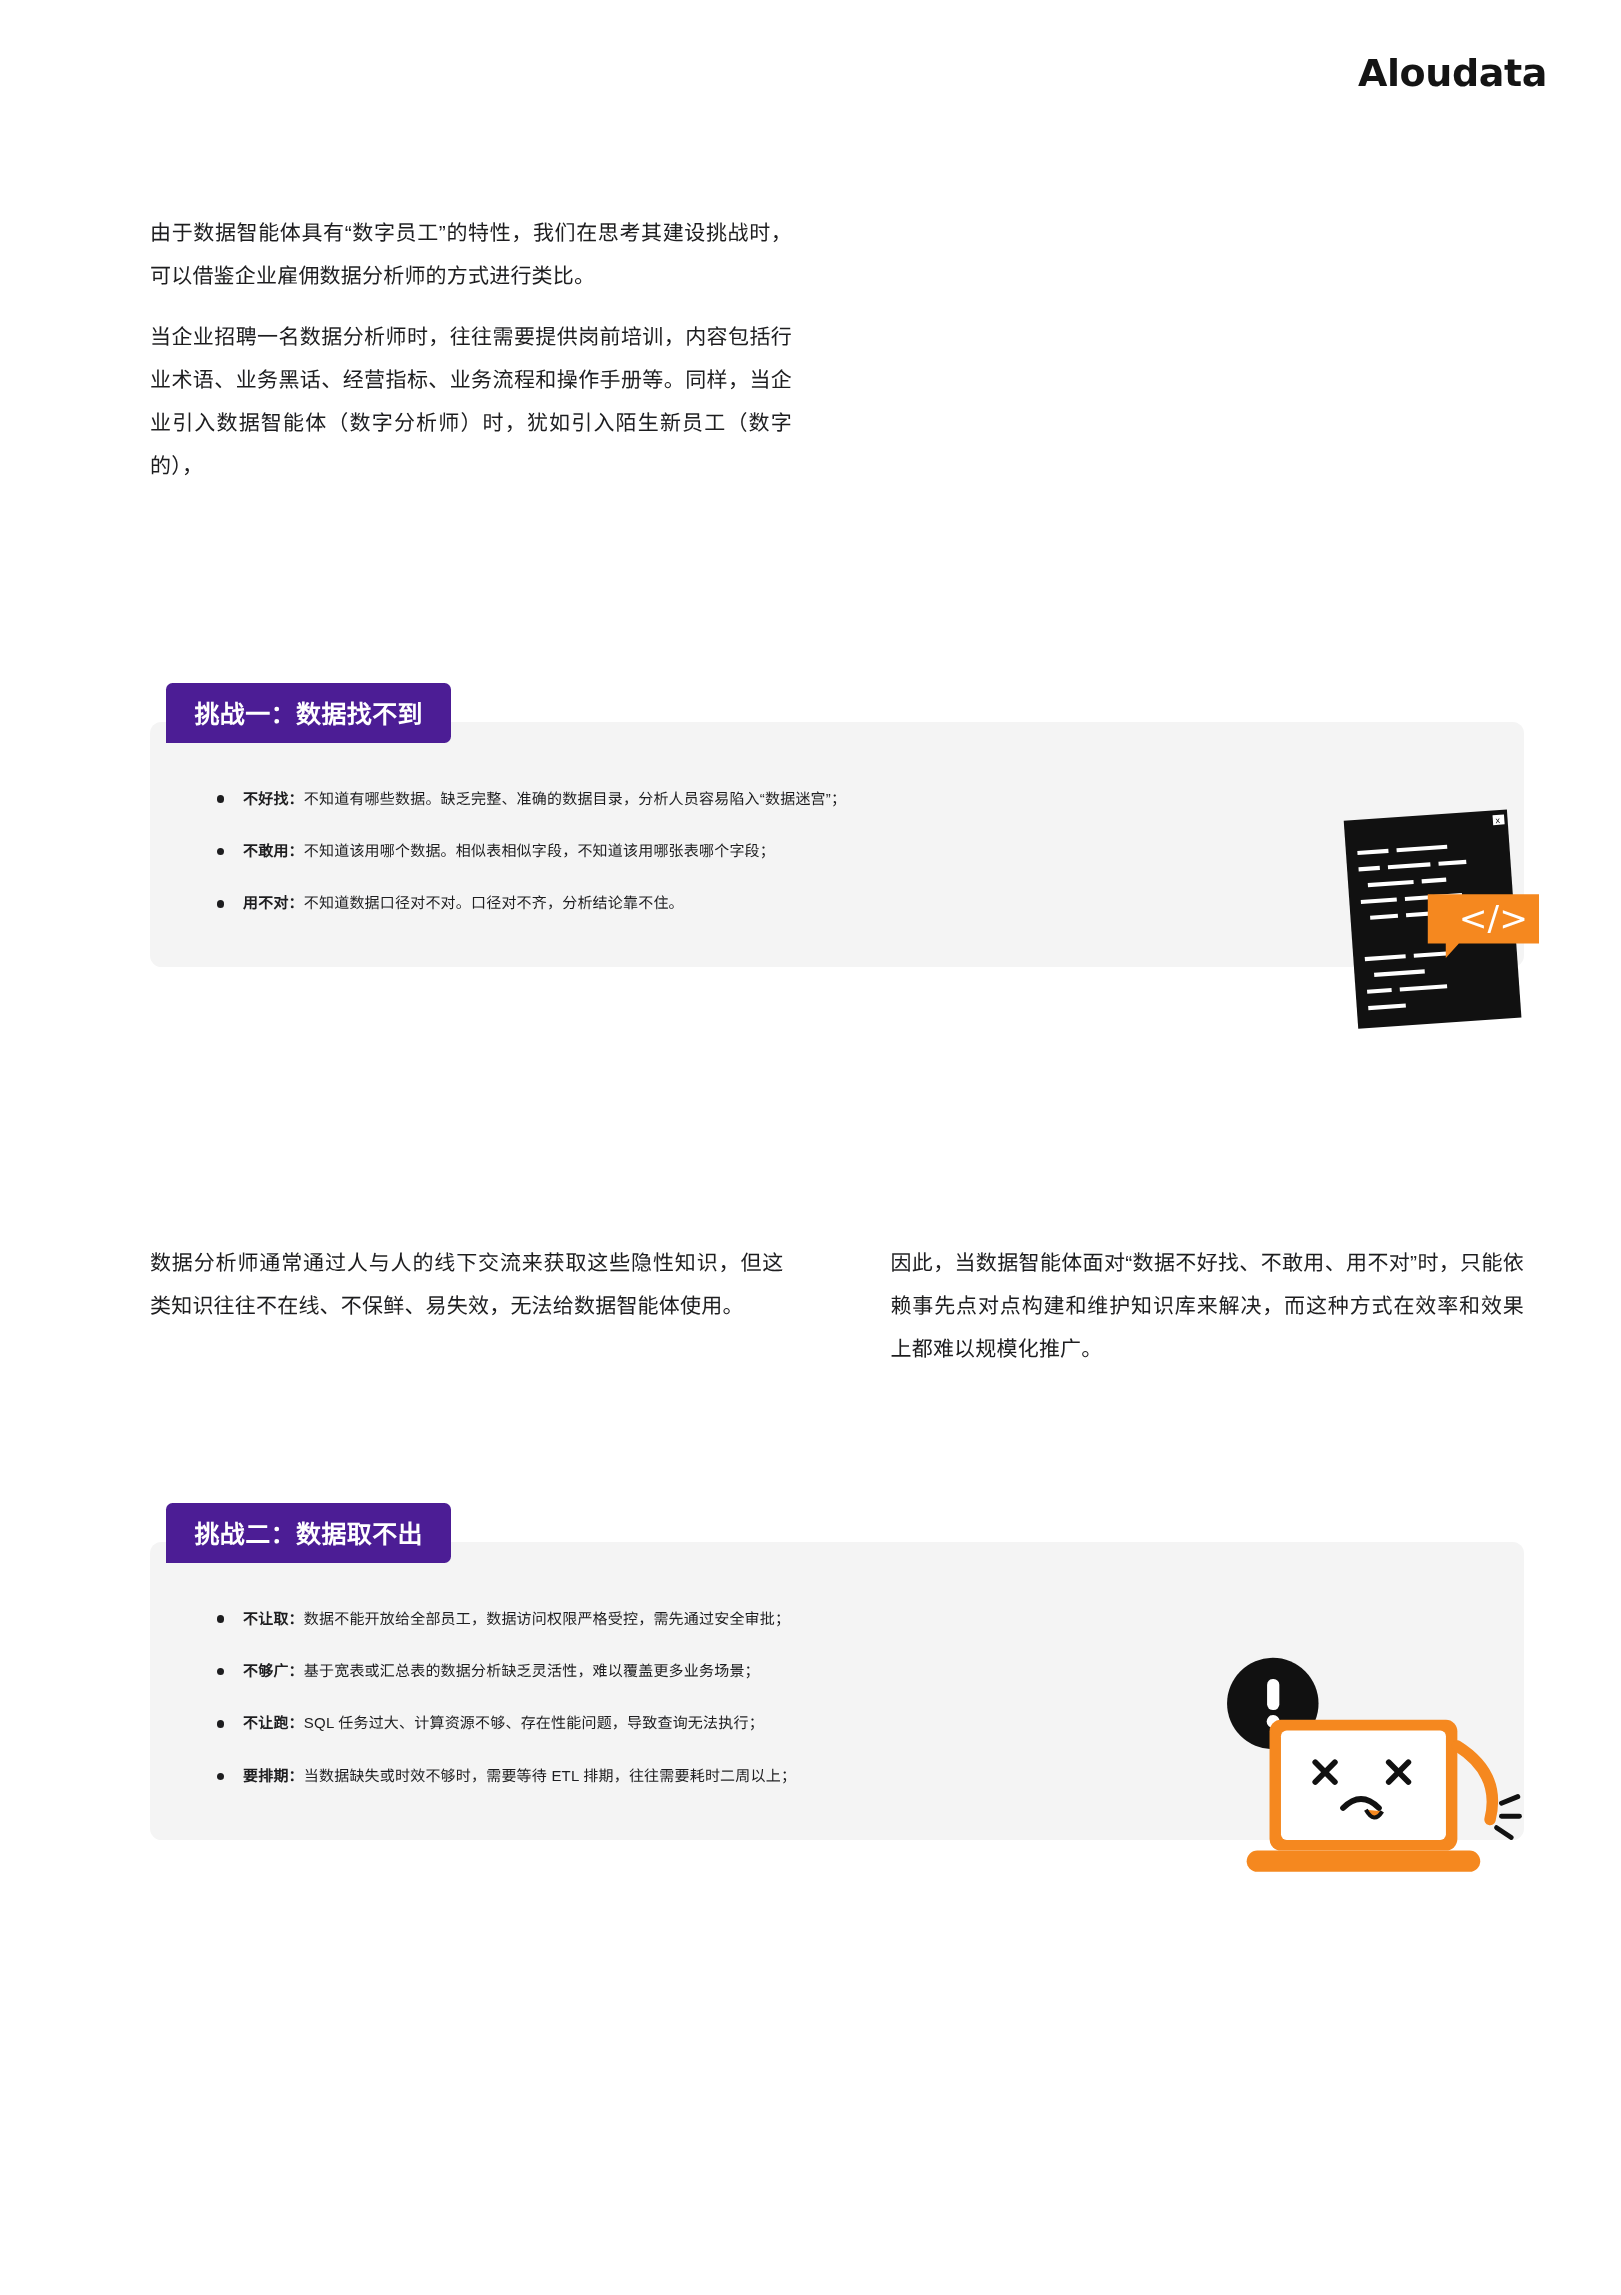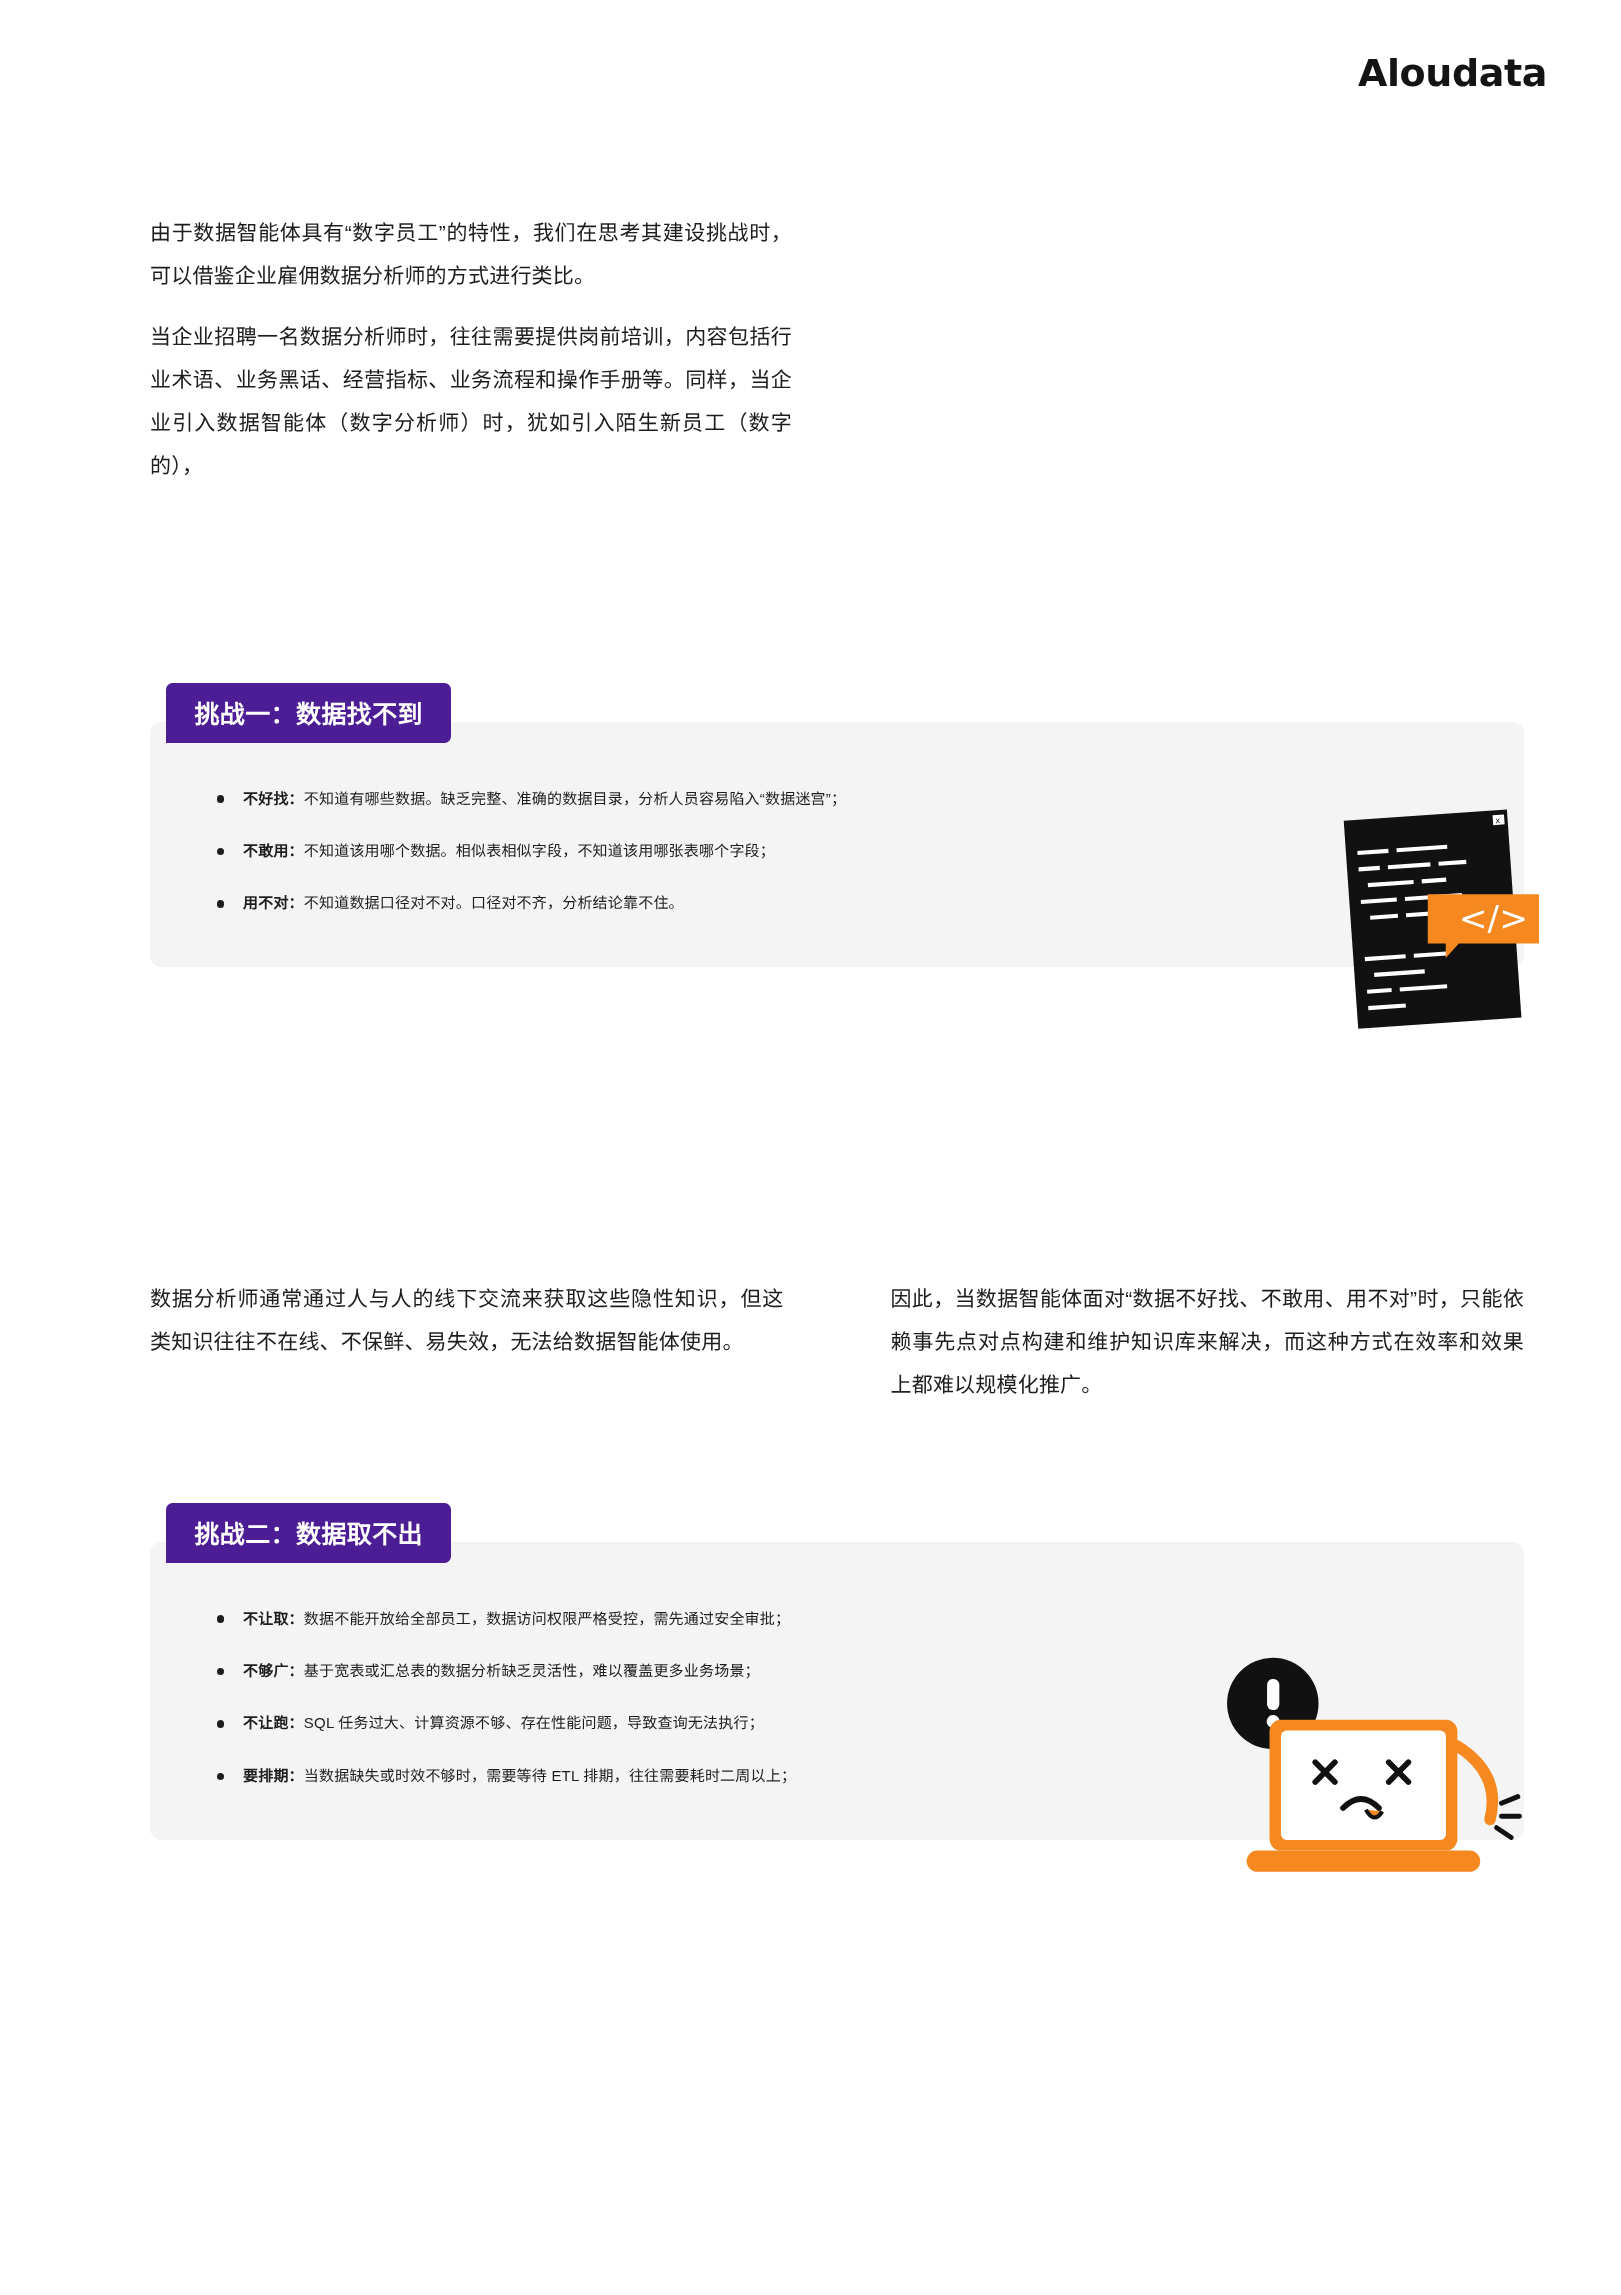--- a/index.html
+++ b/index.html
@@ -95,21 +95,21 @@
     width: 7.4px;
     height: 7.4px;
     border-radius: 50%;
     background: #1d1d1f;
   }
   .bold { font-weight: bold; }
 
   
   .mid-cols {
     position: absolute;
-    top: 1277px;
+    top: 1241px;
     left: 129px;
     width: 1374px;
     display: flex;
     gap: 107px;
   }
 
   
   .illus-code {
     position: absolute;
     right: 94px;

